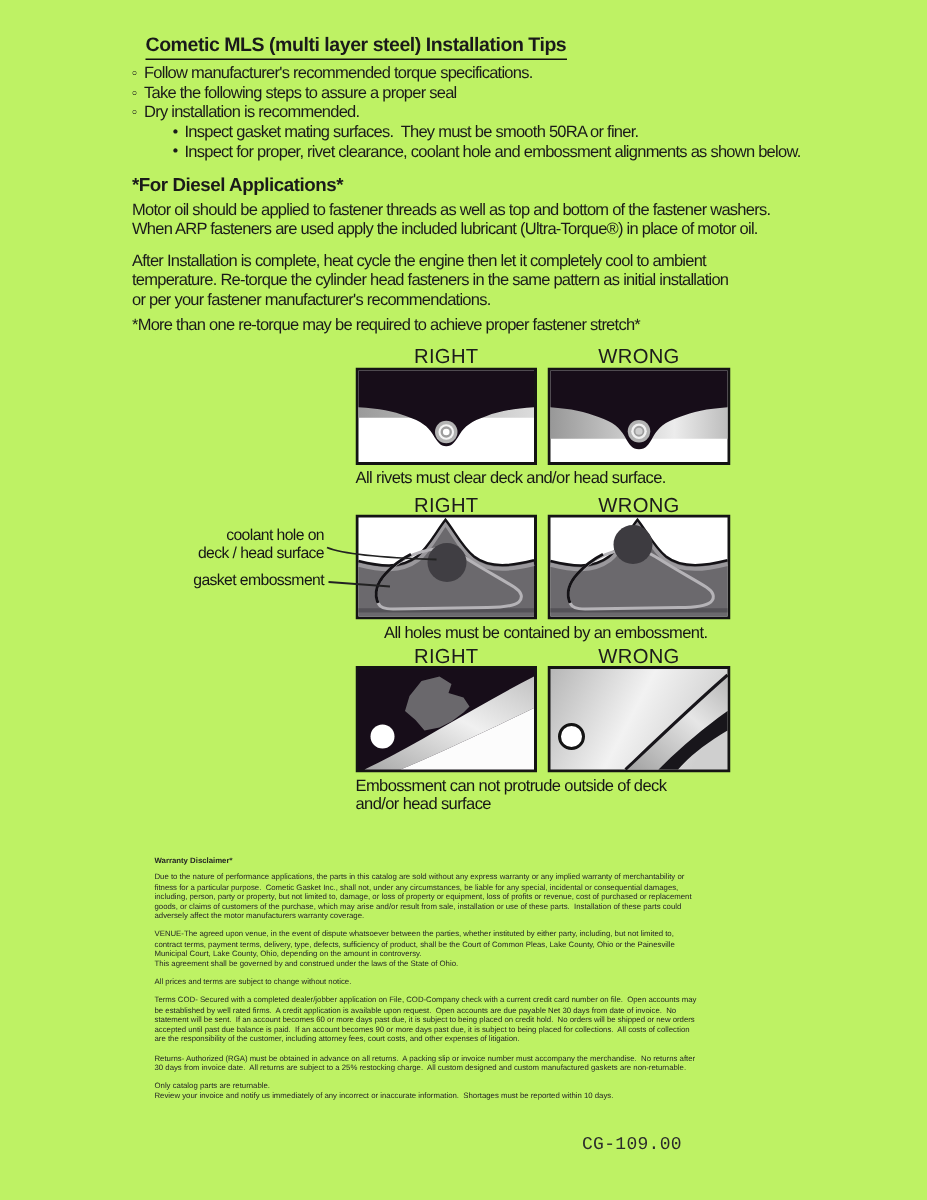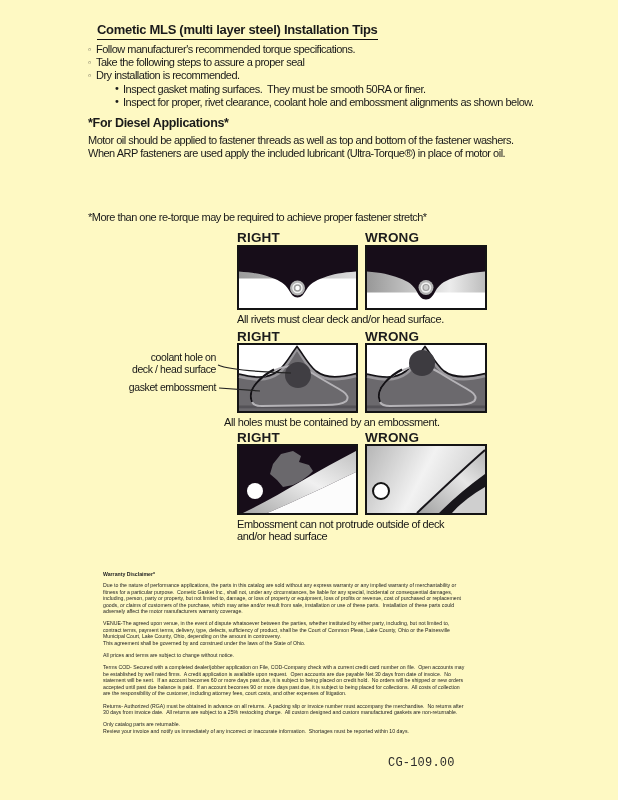--- a/index.html
+++ b/index.html
@@ -1,18 +1,18 @@
 <!DOCTYPE html>
 <html><head>
 <meta charset="utf-8">
 <style>
   html,body { margin:0; padding:0; background:#e8e8e8; }
   .page {
     position:relative; width:618px; height:800px; margin:0 auto;
-    background:#fef9c3; overflow:hidden;
+    background:#bef264; overflow:hidden;
     font-family:"Liberation Sans", sans-serif;
     color:#1a1a1a;
     -webkit-font-smoothing:antialiased;
   }
   .abs { position:absolute; }
   .pre { white-space:pre; }
 
   .title {
     left:97px; top:22px;
     font-size:13px; font-weight:bold; letter-spacing:-0.3px;
@@ -25,21 +25,21 @@
   .glyph { display:inline-block; width:9px; font-family:"DejaVu Sans", sans-serif; font-size:9px; vertical-align:0.5px; }
   .glyph.dot { font-size:10px; }
 
   .h2 { left:88px; top:116px; font-size:12.5px; font-weight:bold; letter-spacing:-0.3px; margin:0; }
   .para { font-size:11px; letter-spacing:-0.5px; line-height:13px; }
   .p1 { left:88px; top:134px; }
   .p2 { left:88px; top:168px; }
   .note { left:88px; top:211px; }
 
   .diagram-area { left:0; top:230px; width:618px; height:320px; }
-  .dg-label { position:absolute; font-size:13.5px; letter-spacing:0.2px; color:#1c1c1c; height:13px; line-height:13px;font-weight:bold; }
+  .dg-label { position:absolute; font-size:13.5px; letter-spacing:0.2px; text-align:center; color:#1c1c1c; height:13px; line-height:13px; }
   .dg-fig { position:absolute; display:block; }
   .dg-caption { position:absolute; font-size:11px; letter-spacing:-0.4px; line-height:12px; color:#161616; }
   .side-label { position:absolute; font-size:10.5px; letter-spacing:-0.4px; line-height:11.5px; text-align:right; color:#161616; }
   .leader { position:absolute; left:0; top:0; }
 
   .warranty { left:103px; top:571px; width:440px; font-size:5.2px; line-height:6.4px; color:#242424; letter-spacing:0; }
   .warranty .w-head { font-weight:bold; margin:0 0 5px 0; }
   .warranty p { margin:0 0 6px 0; white-space:pre; }
 
   .footer-code { left:388px; top:756px; font-size:12px; color:#2b2b2b; letter-spacing:0.2px;font-family:Liberation Mono, monospace; }
@@ -55,20 +55,23 @@
     <div class="tip-row"><span class="glyph">◦</span><span>Follow manufacturer's recommended torque specifications.</span></div>
     <div class="tip-row"><span class="glyph">◦</span><span>Take the following steps to assure a proper seal</span></div>
     <div class="tip-row"><span class="glyph">◦</span><span>Dry installation is recommended.</span></div>
     <div class="tip-row sub"><span class="glyph dot">•</span><span>Inspect gasket mating surfaces.  They must be smooth 50RA or finer.</span></div>
     <div class="tip-row sub"><span class="glyph dot">•</span><span>Inspect for proper, rivet clearance, coolant hole and embossment alignments as shown below.</span></div>
   </div>
 
   <h2 class="abs h2">*For Diesel Applications*</h2>
   <div class="abs para pre p1">Motor oil should be applied to fastener threads as well as top and bottom of the fastener washers.
 When ARP fasteners are used apply the included lubricant (Ultra-Torque®) in place of motor oil.</div>
+  <div class="abs para pre p2">After Installation is complete, heat cycle the engine then let it completely cool to ambient
+temperature. Re-torque the cylinder head fasteners in the same pattern as initial installation
+or per your fastener manufacturer's recommendations.</div>
   <div class="abs para pre note">*More than one re-torque may be required to achieve proper fastener stretch*</div>
 
   <div class="abs diagram-area">
 
     <div class="dg-label" style="left:237px; top:1px; width:121px;">RIGHT</div>
     <div class="dg-label" style="left:365px; top:1px; width:122px;">WRONG</div>
 
     <svg class="dg-fig" style="left:237px; top:15px;" width="121" height="65" viewBox="0 0 121 65">
       <defs>
         <linearGradient id="g1r" x1="0" y1="0" x2="1" y2="0">
@@ -128,21 +131,21 @@
       <rect x="1" y="1" width="120" height="68" fill="#ffffff" stroke="#141414" stroke-width="2"></rect>
       <path d="M2,31 C16,34.5 30,36.5 41,28 C49,21.5 54,11 60,3.5 C66,11 71,21.5 79,28 C90,36.5 106,34 120,30.5 L120,68 L2,68 Z" fill="#6b696d"></path>
       <path d="M2,33.5 C16,37 30,39 41.5,30.5 C49.5,24 54.5,13.5 60,6 C65.5,13.5 70.5,24 78.5,30.5 C90,39 106,36.5 120,33" stroke="#9a989c" stroke-width="2.6" fill="none"></path>
       <path d="M2,31 C16,34.5 30,36.5 41,28 C49,21.5 54,11 60,3.5 C66,11 71,21.5 79,28 C90,36.5 106,34 120,30.5" stroke="#141216" stroke-width="1.6" fill="none"></path>
       <rect x="2" y="62.5" width="118" height="2.8" fill="#545257"></rect>
       <path d="M15,59 C12.5,53 14,46 20,39.5 C28,31 40,24.5 53,23 C61,22 67,25 75,30 C86,37 98,43.5 106,48.5 C110.5,51.5 112,55 109,58.2 C105,61.5 97,62 88,62 L25,63 C19,63 16.5,62 15,59 Z" stroke="#b5b3b7" stroke-width="2" fill="none"></path>
       <path d="M15,59 C12.5,53 14,46 20,39.5 C25,34 31,29.5 37,26.5" stroke="#141216" stroke-width="2" fill="none"></path>
       <circle cx="57" cy="20" r="13" fill="#3d3b40"></circle>
     </svg>
 
-    <div class="dg-caption" style="left:224px; top:186px;">All holes must be contained by an embossment.</div>
+    <div class="dg-caption" style="left:256px; top:186px;">All holes must be contained by an embossment.</div>
 
     <div class="dg-label" style="left:237px; top:201px; width:121px;">RIGHT</div>
     <div class="dg-label" style="left:365px; top:201px; width:122px;">WRONG</div>
 
     <svg class="dg-fig" style="left:237px; top:214px;" width="121" height="71" viewBox="0 0 121 71">
       <defs>
         <linearGradient id="g3r" x1="0" y1="1" x2="1" y2="0">
           <stop offset="0" stop-color="#a8a8a8"></stop>
             <stop offset="0.55" stop-color="#f0f0f0"></stop>
             <stop offset="1" stop-color="#c2c2c2"></stop>

